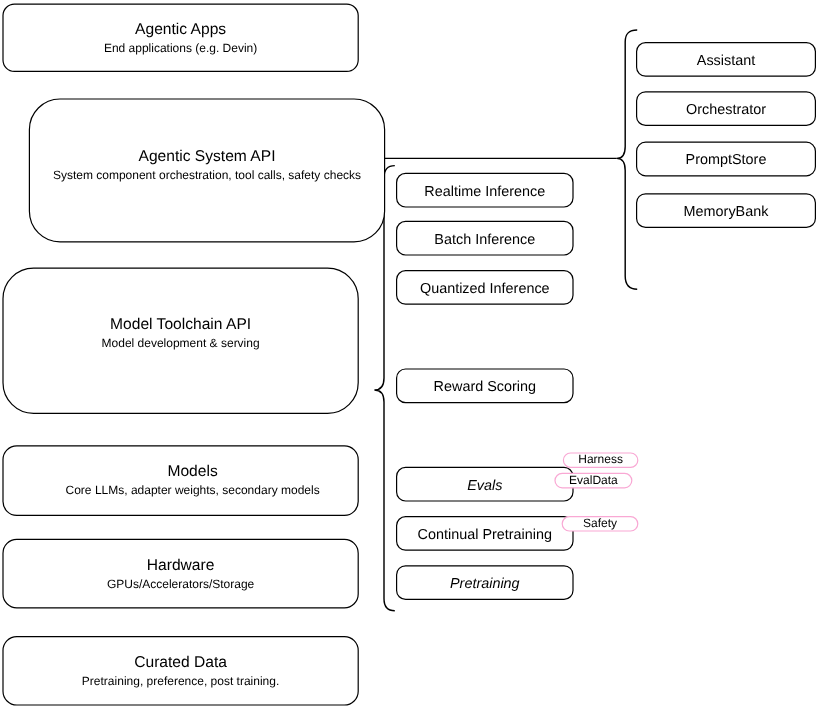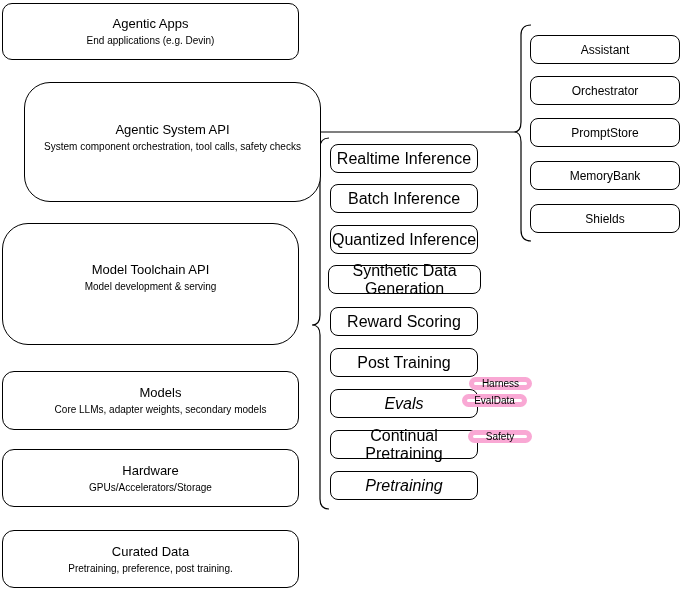--- a/index.html
+++ b/index.html
@@ -16,24 +16,24 @@
     position:absolute;
     border:1px solid #000;
     background:#fff;
     box-sizing:border-box;
     display:flex;flex-direction:column;align-items:center;justify-content:center;
     text-align:center;
   }
   .lbox{left:2px;width:297px;}
   .ltitle{font-size:13px;line-height:17px;}
   .lsub{font-size:10px;line-height:14px;margin-top:2px;}
-  .mbox{left:330px;width:148px;height:29px;border-radius:8px;font-size:16px;}
+  .mbox{left:330px;width:148px;height:29px;border-radius:8px;font-size:12px;}
   .rbox{left:530px;width:150px;height:29px;border-radius:8px;font-size:12px;}
   .pill{
-    position:absolute;height:13px;border:5px solid #f9a8d4;border-radius:7px;
+    position:absolute;height:13px;border:1px solid #f9a8d4;border-radius:7px;
     background:#fff;box-sizing:border-box;
     display:flex;align-items:center;justify-content:center;
     font-size:10px;line-height:11px;z-index:3;
   }
   .mbox,.rbox{z-index:2;}
 </style>
 </head>
 <body>
 
 <div class="canvas">
@@ -70,30 +70,27 @@
   </div>
 
   <div class="node lbox" style="top:530px;height:58px;border-radius:12px;">
     <div class="ltitle">Curated Data</div>
     <div class="lsub">Pretraining, preference, post training.</div>
   </div>
 
   <div class="node mbox" style="top:144px;">Realtime Inference</div>
   <div class="node mbox" style="top:184px;">Batch Inference</div>
   <div class="node mbox" style="top:225px;text-align:right;">Quantized Inference</div>
-  <div class="node mbox" style="top:265px;left:328px;width:153px;">Synthetic Data Generation</div>
   <div class="node mbox" style="top:307px;">Reward Scoring</div>
-  <div class="node mbox" style="top:348px;">Post Training</div>
   <div class="node mbox" style="top:389px;font-style:italic;">Evals</div>
   <div class="node mbox" style="top:430px;">Continual Pretraining</div>
   <div class="node mbox" style="top:471px;font-style:italic;">Pretraining</div>
 
   <div class="pill" style="left:469px;top:377px;width:63px;">Harness</div>
   <div class="pill" style="left:462px;top:394px;width:65px;">EvalData</div>
   <div class="pill" style="left:468px;top:410px;width:64px;margin-top:20px;">Safety</div>
 
   <div class="node rbox" style="top:35px;">Assistant</div>
   <div class="node rbox" style="top:76px;">Orchestrator</div>
   <div class="node rbox" style="top:118px;">PromptStore</div>
   <div class="node rbox" style="top:161px;">MemoryBank</div>
-  <div class="node rbox" style="top:204px;">Shields</div>
 
 </div>
 
 </body></html>

